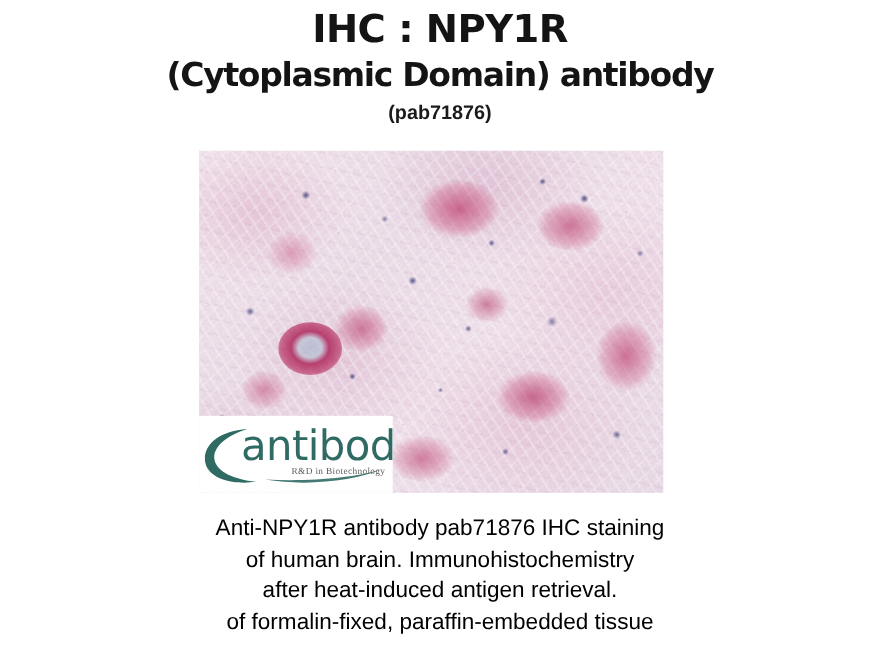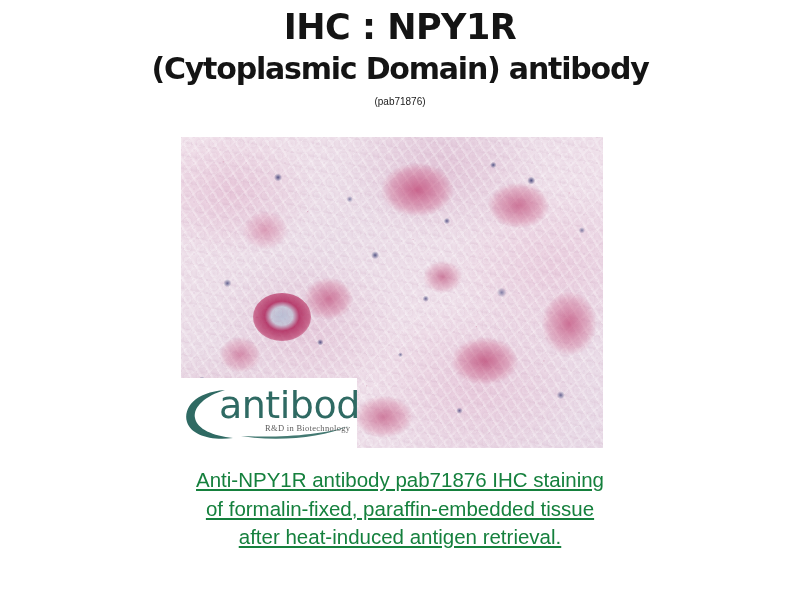--- a/index.html
+++ b/index.html
@@ -35,24 +35,24 @@
     line-height: 42px;
     padding-top: 6px;
   }
   .title-line-2 {
     font-size: 30px;
     line-height: 42px;
     letter-spacing: -1.2px;
   }
   .title-sub {
     font-family: "Liberation Sans", sans-serif;
-    font-size: 10px;
+    font-size: 18px;
     line-height: 20px;
     color: #1a1a1a;
-    font-weight: normal;
+    font-weight: bold;
     padding-top: 2px;
   }
 
   
   .micrograph-wrap {
     position: absolute;
     left: 181px;
     top: 137px;
     width: 422px;
     height: 311px;
@@ -179,22 +179,21 @@
   
   .caption {
     position: absolute;
     left: 0;
     top: 466px;
     width: 800px;
     text-align: center;
     font-family: "Liberation Sans", sans-serif;
     font-size: 20.5px;
     line-height: 28.5px;
-    color: #15803d;
-    text-decoration: underline;
+    color: #000000;
   }
   .caption-line { display: block; white-space: nowrap; }
 </style>
 </head>
 <body>
 
 <div class="title-block">
   <div class="title-line title-line-1">IHC : NPY1R</div>
   <div class="title-line title-line-2">(Cytoplasmic Domain) antibody</div>
   <div class="title-sub">(pab71876)</div>
@@ -214,15 +213,16 @@
   <svg class="logo-svg" width="176" height="70" viewBox="0 0 176 70">
     <path d="M44 12 C 14 14, 2 30, 6 44 C 10 57, 30 63, 52 60 C 32 58, 16 51, 14 40 C 12 29, 24 18, 44 12 Z" fill="#2f6a63"></path>
     <path d="M60 58 C 96 64, 140 60, 168 48 C 142 57, 98 60, 60 58 Z" fill="#2f6a63" opacity="0.9"></path>
   </svg>
   <div class="logo-wordmark">antibody</div>
   <div class="logo-tagline">R&amp;D in Biotechnology</div>
 </div>
 
 <div class="caption">
   <span class="caption-line">Anti-NPY1R antibody pab71876 IHC staining</span>
+  <span class="caption-line">of human brain. Immunohistochemistry</span>
+  <span class="caption-line">after heat-induced antigen retrieval.</span>
   <span class="caption-line">of formalin-fixed, paraffin-embedded tissue</span>
-  <span class="caption-line">after heat-induced antigen retrieval.</span>
 </div>
 
 </body></html>

